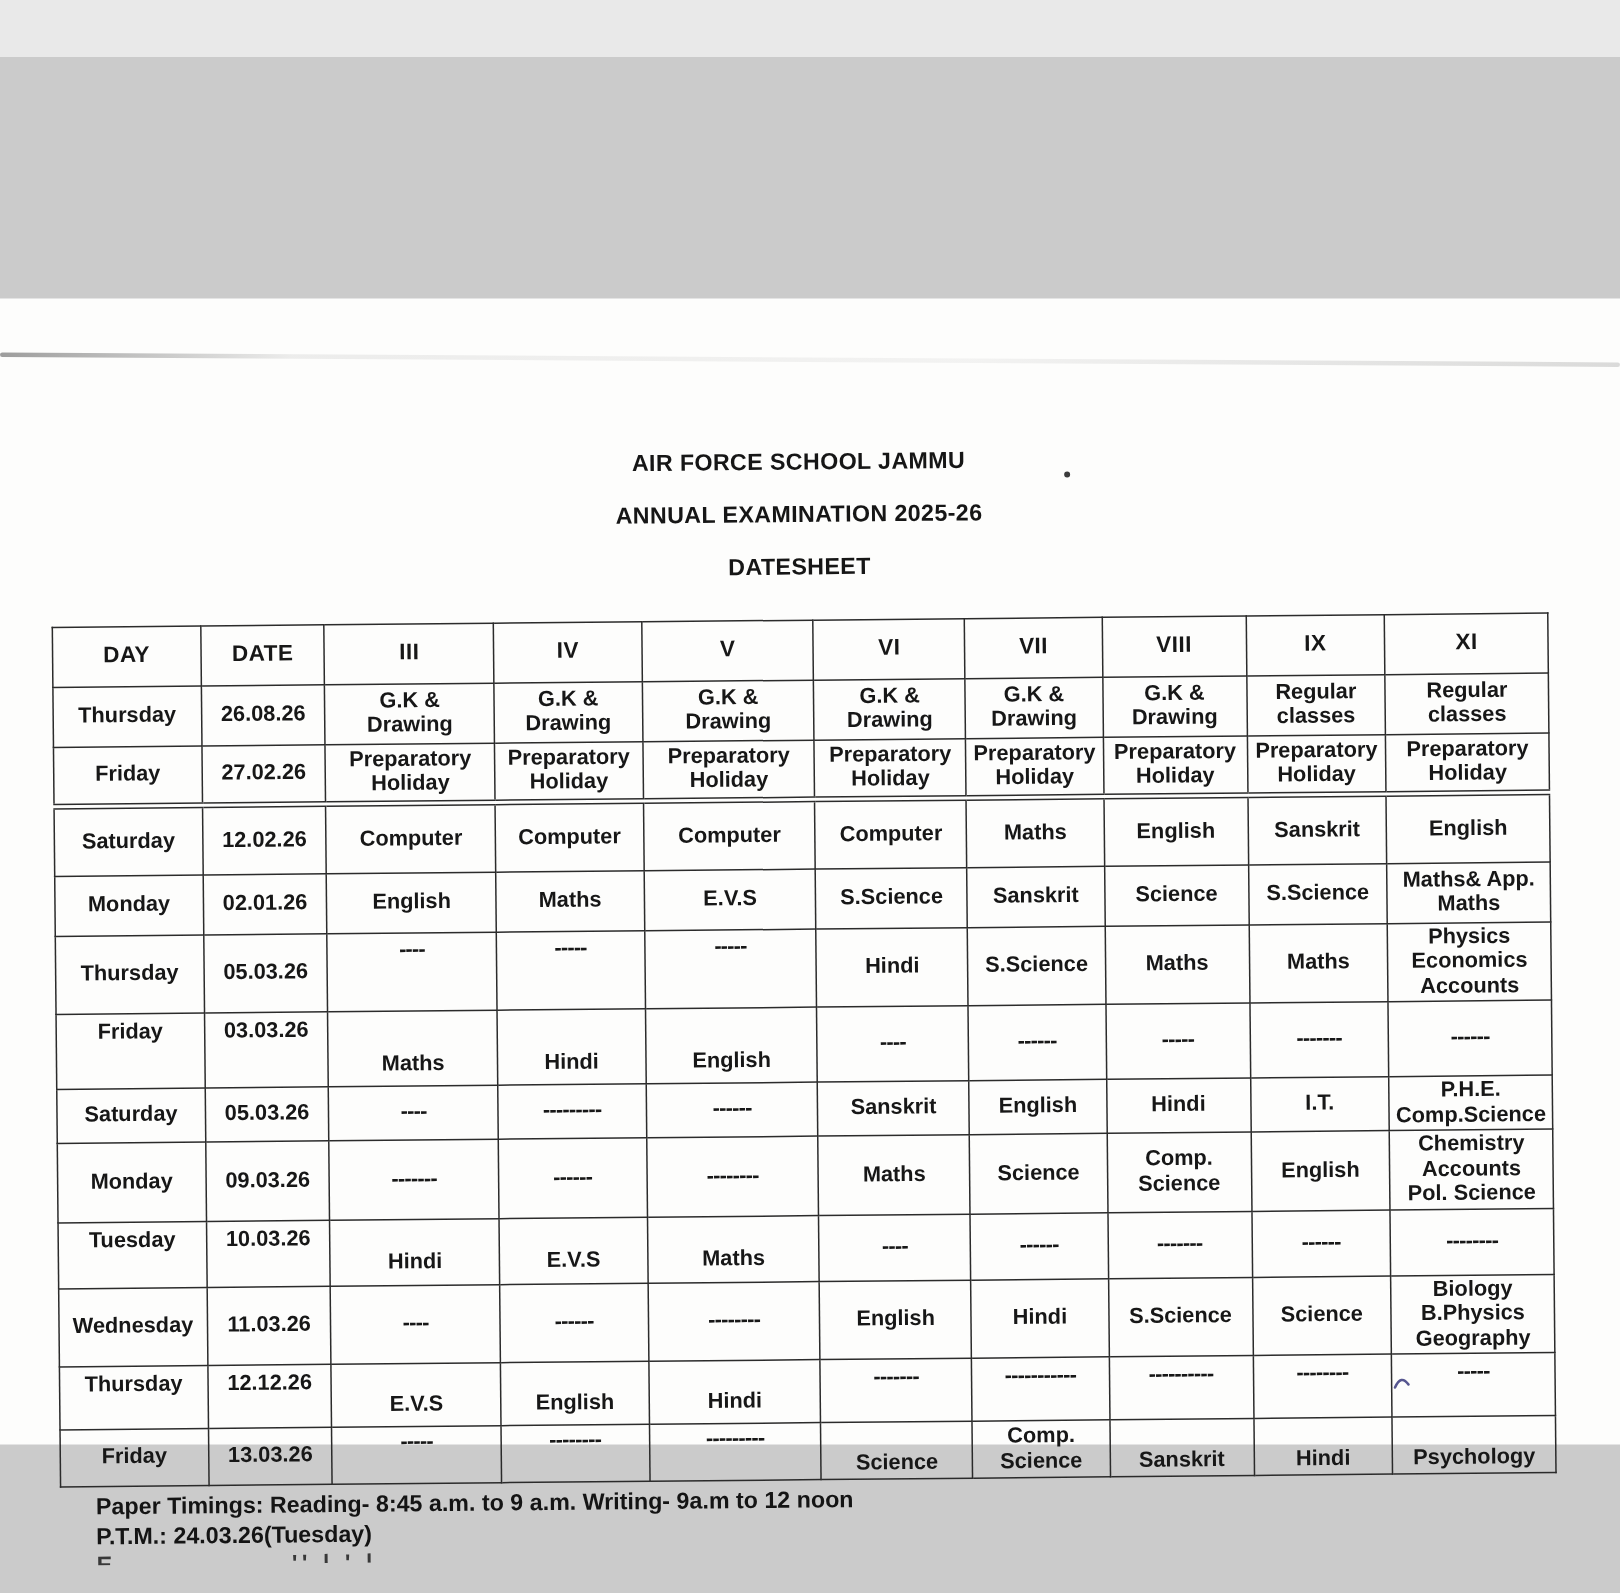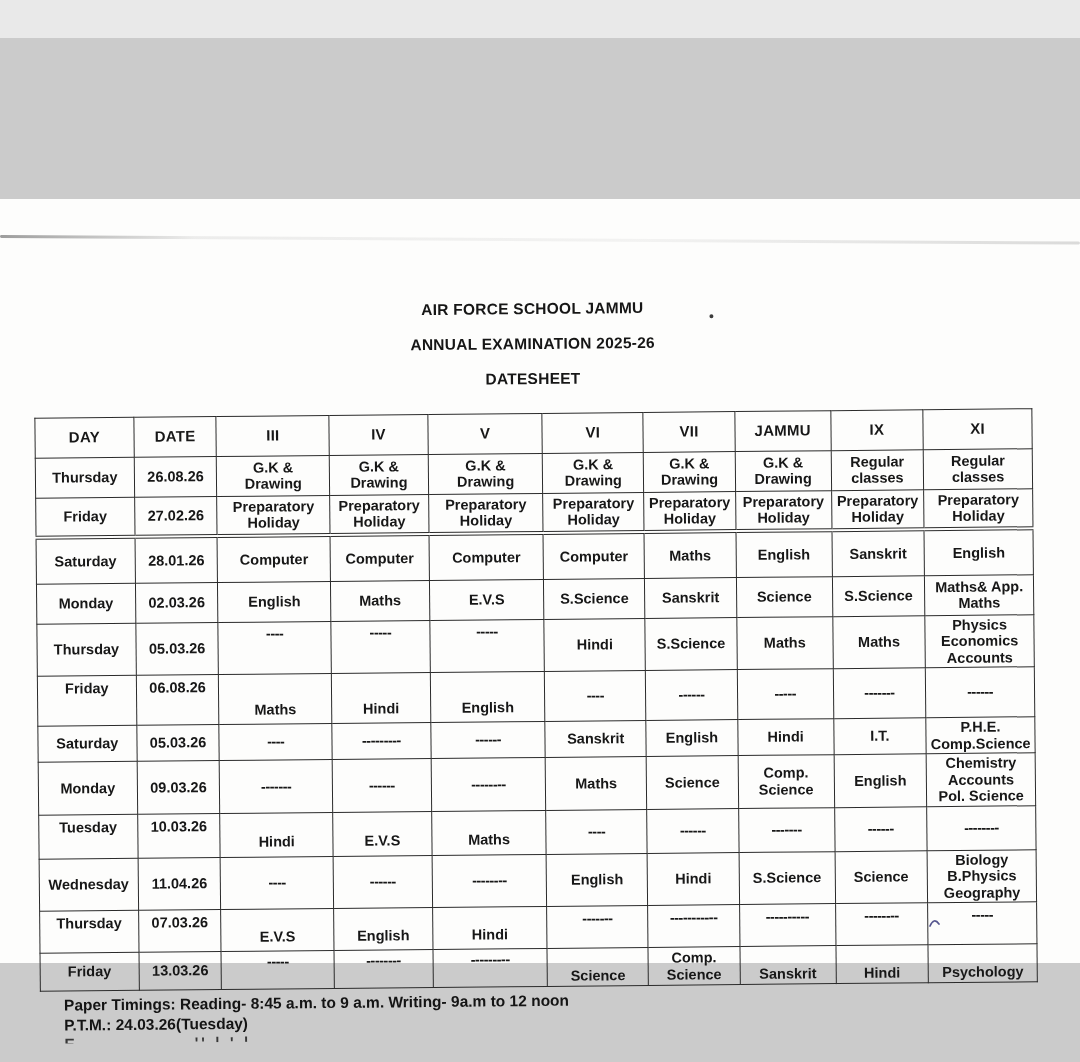--- a/index.html
+++ b/index.html
@@ -77,21 +77,21 @@
         </colgroup>
       <thead>
           <tr style="height: 40px;">
             <th>DAY</th>
             <th>DATE</th>
             <th>III</th>
             <th>IV</th>
             <th>V</th>
             <th>VI</th>
             <th>VII</th>
-            <th>JAMMU</th>
+            <th>VIII</th>
             <th>IX</th>
             <th>XI</th>
           </tr>
         </thead>
       <tbody>
           <tr style="height: 40px;">
             <td class="day">Thursday</td>
             <td class="date">26.08.26</td>
             <td class="c0">G.K &amp;
 Drawing</td>
@@ -125,33 +125,33 @@
 Holiday</td>
             <td class="c5">Preparatory
 Holiday</td>
             <td class="c6">Preparatory
 Holiday</td>
             <td class="c7">Preparatory
 Holiday</td>
           </tr>
           <tr class="gap-top" style="height: 46px;">
             <td class="day">Saturday</td>
-            <td class="date">28.01.26</td>
+            <td class="date">12.02.26</td>
             <td class="c0">Computer</td>
             <td class="c1">Computer</td>
             <td class="c2">Computer</td>
             <td class="c3">Computer</td>
             <td class="c4">Maths</td>
             <td class="c5">English</td>
             <td class="c6">Sanskrit</td>
             <td class="c7">English</td>
           </tr>
           <tr style="height: 40px;">
             <td class="day">Monday</td>
-            <td class="date">02.03.26</td>
+            <td class="date">02.01.26</td>
             <td class="c0">English</td>
             <td class="c1">Maths</td>
             <td class="c2">E.V.S</td>
             <td class="c3">S.Science</td>
             <td class="c4">Sanskrit</td>
             <td class="c5">Science</td>
             <td class="c6">S.Science</td>
             <td class="c7">Maths&amp; App.
 Maths</td>
           </tr>
@@ -164,21 +164,21 @@
             <td class="c3">Hindi</td>
             <td class="c4">S.Science</td>
             <td class="c5">Maths</td>
             <td class="c6">Maths</td>
             <td class="c7">Physics
 Economics
 Accounts</td>
           </tr>
           <tr class="va-off" style="height: 50px;">
             <td class="day">Friday</td>
-            <td class="date">06.08.26</td>
+            <td class="date">03.03.26</td>
             <td class="c0">Maths</td>
             <td class="c1">Hindi</td>
             <td class="c2">English</td>
             <td class="c3 dash">----</td>
             <td class="c4 dash">------</td>
             <td class="c5 dash">-----</td>
             <td class="c6 dash">-------</td>
             <td class="c7 dash">------</td>
           </tr>
           <tr style="height: 34px;">
@@ -216,35 +216,35 @@
             <td class="c1">E.V.S</td>
             <td class="c2">Maths</td>
             <td class="c3 dash">----</td>
             <td class="c4 dash">------</td>
             <td class="c5 dash">-------</td>
             <td class="c6 dash">------</td>
             <td class="c7 dash">--------</td>
           </tr>
           <tr style="height: 50px;">
             <td class="day">Wednesday</td>
-            <td class="date">11.04.26</td>
+            <td class="date">11.03.26</td>
             <td class="c0 dash">----</td>
             <td class="c1 dash">------</td>
             <td class="c2 dash">--------</td>
             <td class="c3">English</td>
             <td class="c4">Hindi</td>
             <td class="c5">S.Science</td>
             <td class="c6">Science</td>
             <td class="c7">Biology
 B.Physics
 Geography</td>
           </tr>
           <tr class="va-off va-rt" style="height: 42px;">
             <td class="day">Thursday</td>
-            <td class="date">07.03.26</td>
+            <td class="date">12.12.26</td>
             <td class="c0">E.V.S</td>
             <td class="c1">English</td>
             <td class="c2">Hindi</td>
             <td class="c3 dash">-------</td>
             <td class="c4 dash">-----------</td>
             <td class="c5 dash">----------</td>
             <td class="c6 dash">--------</td>
             <td class="c7 dash">-----</td>
           </tr>
           <tr class="va-inv" style="height: 38px;">

